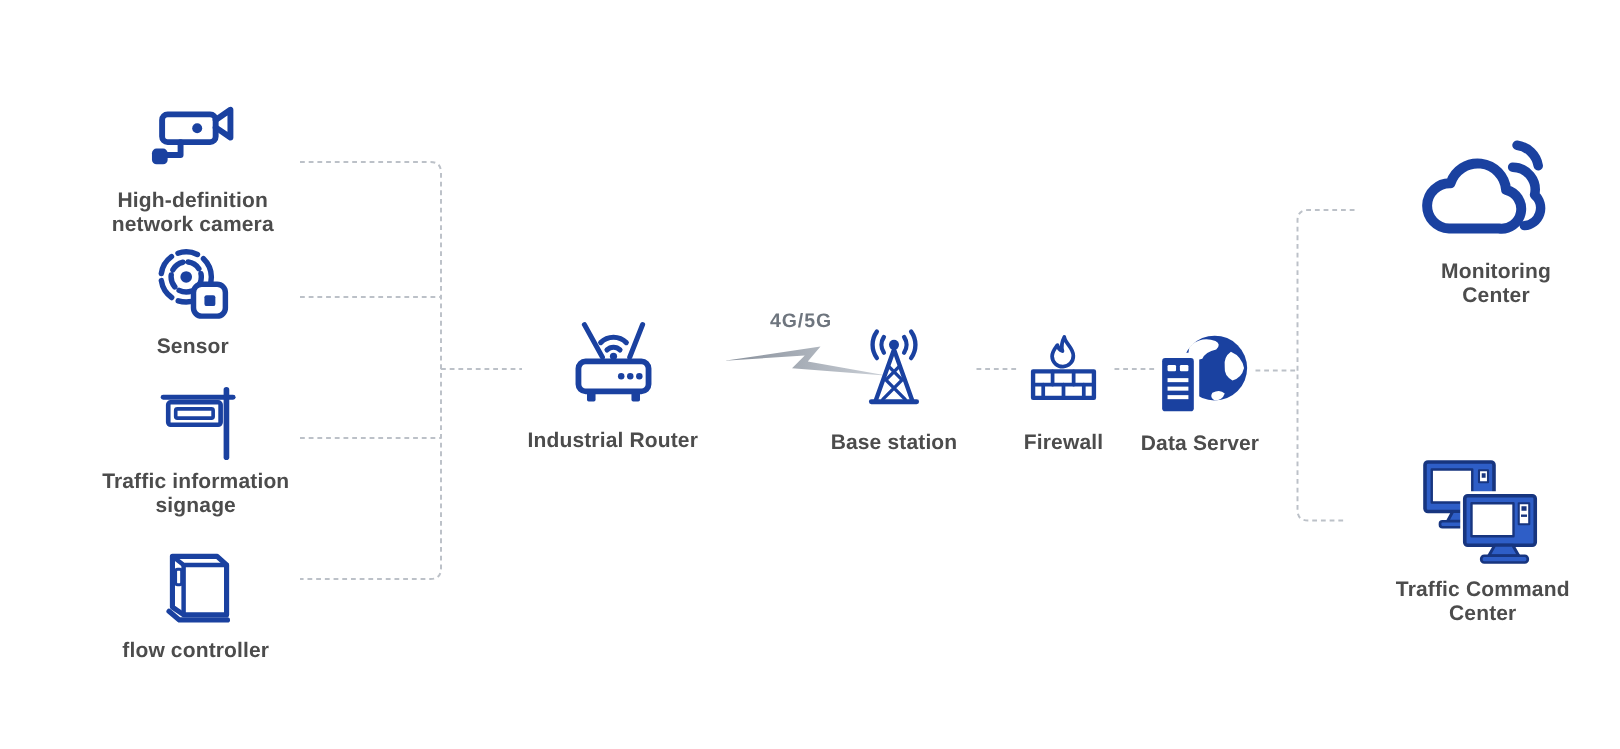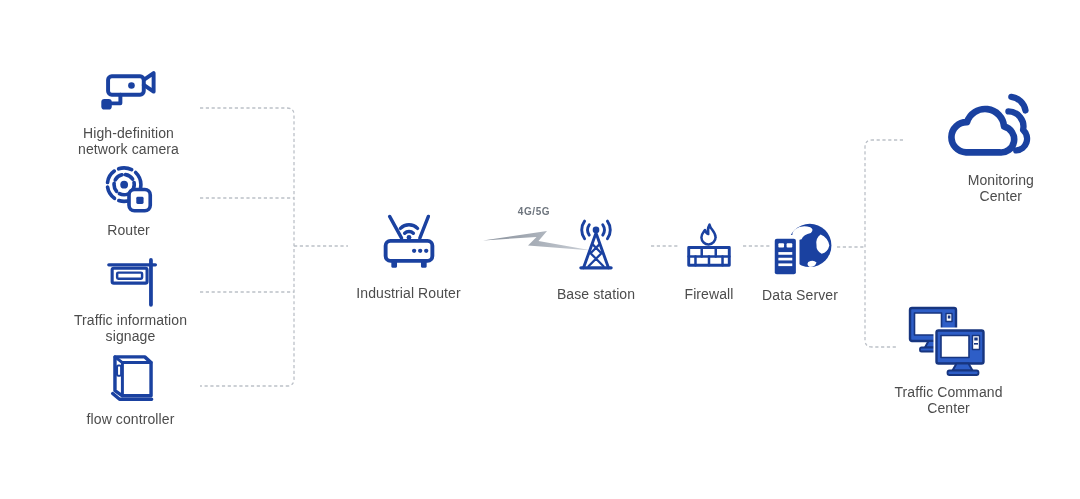--- a/index.html
+++ b/index.html
@@ -13,26 +13,26 @@
   html,body{margin:0;padding:0;background:#fff;}
   .canvas{
     position:relative;width:1080px;height:499px;background:#ffffff;overflow:hidden;
     font-family:"Liberation Sans",sans-serif;
   }
   .wires{position:absolute;left:0;top:0;pointer-events:none;}
   .wire{fill:none;stroke:var(--dash);stroke-width:1.3;stroke-dasharray:3.2 2.6;}
   .node{position:absolute;display:flex;flex-direction:column;align-items:center;color:var(--icon);}
   .node .icon svg{display:block;}
   .label{
-    white-space:pre-line;text-align:center;font-size:14px;font-weight:400;
+    white-space:pre-line;text-align:center;font-size:14px;font-weight:700;
     color:var(--text);line-height:1.15;letter-spacing:.1px;
   }
   .link-label{
     position:absolute;left:489px;top:206px;width:90px;text-align:center;
-    font-size:10px;font-weight:600;color:var(--link);letter-spacing:.6px;
+    font-size:13px;font-weight:600;color:var(--link);letter-spacing:.6px;
   }
   .s{stroke:currentColor;fill:none;stroke-linecap:round;stroke-linejoin:round;}
   .f{fill:currentColor;stroke:none;}
   .mfill{fill:var(--icon-fill);stroke:var(--icon-dark);stroke-linejoin:round;}
   .mscreen{fill:#fff;stroke:var(--icon-dark);stroke-linejoin:round;}
 </style>
 </head>
 <body>
 
 <div class="canvas">
@@ -74,37 +74,37 @@
   <div class="node" style="left:36px;top:164px;width:185px;">
     <span class="icon" style="margin-bottom:7px;">
       <svg width="54" height="51" viewBox="0 0 44 42">
         <circle class="s" cx="18" cy="17" r="13.8" stroke-width="3" stroke-dasharray="11 4"></circle>
         <circle class="s" cx="18" cy="17" r="8.3" stroke-width="3" stroke-dasharray="7 3"></circle>
         <circle class="f" cx="18" cy="17" r="3.2"></circle>
         <rect x="22" y="21" width="17.5" height="17.5" rx="4.5" fill="#fff" stroke="currentColor" stroke-width="3"></rect>
         <rect class="f" x="28" y="27" width="6" height="6" rx="1.2"></rect>
       </svg>
     </span>
-    <div class="label">Router</div>
+    <div class="label">Sensor</div>
   </div>
 
   <div class="node" style="left:38px;top:256px;width:185px;">
     <span class="icon" style="margin-bottom:5px;">
       <svg width="56" height="51" viewBox="0 0 50 46">
         <path class="s" d="M5 8 H47" stroke-width="3"></path>
         <path class="s" d="M43 3.5 V44" stroke-width="3.4"></path>
         <rect class="s" x="8" y="11" width="31.5" height="13.5" rx="1.5" stroke-width="2.8"></rect>
         <rect class="s" x="12.5" y="15" width="22.5" height="5.5" rx="1" stroke-width="2.2"></rect>
       </svg>
     </span>
     <div class="label">Traffic information
 signage</div>
   </div>
 
-  <div class="node" style="left:38px;top:350px;width:185px;align-items:center;">
+  <div class="node" style="left:38px;top:364px;width:185px;align-items:center;">
     <span class="icon" style="margin-bottom:6px;">
       <svg width="60" height="55" viewBox="0 0 52 48">
         <path class="s" d="M12 6 H38 L43.5 11 V40 H18.5 L12 35.5 Z" stroke-width="3"></path>
         <path class="s" d="M12 6 L18.5 11 H43.5" stroke-width="2.6"></path>
         <path class="s" d="M18.5 11 V40" stroke-width="2.6"></path>
         <rect class="s" x="13.8" y="13.5" width="3.6" height="9" rx="1.2" stroke-width="1.8"></rect>
         <path class="s" d="M10 38 L16 43 H44" stroke-width="3"></path>
       </svg>
     </span>
     <div class="label">flow controller</div>
@@ -181,21 +181,21 @@
       <svg width="94" height="76" viewBox="0 0 96 78">
         <path class="s" d="M73 7 a17 17 0 0 1 14.5 14" stroke-width="6.5"></path>
         <path class="s" d="M70 22 a15.5 15.5 0 0 1 15 19 a12 12 0 0 1 -7 21" stroke-width="6.5"></path>
         <path d="M26.5 64 h34 a13.5 13.5 0 0 0 5 -26.5 a19.5 19.5 0 0 0 -38 -4.5 a15.5 15.5 0 0 0 -1 31 z" fill="#fff" stroke="currentColor" stroke-width="6.8" stroke-linejoin="round"></path>
       </svg>
     </span>
     <div class="label">Monitoring
 Center</div>
   </div>
 
-  <div class="node" style="left:856px;top:302px;width:185px;">
+  <div class="node" style="left:896px;top:302px;width:185px;">
     <span class="icon" style="margin-bottom:2px;">
       <svg width="88" height="80" viewBox="0 0 88 80">
         <rect class="mfill" x="5" y="6" width="46" height="33" rx="2" stroke-width="2.4"></rect>
         <rect class="mscreen" x="9.5" y="11" width="27" height="22" stroke-width="1.6"></rect>
         <rect class="mscreen" x="41" y="11.5" width="6" height="8" stroke-width="1.4"></rect>
         <rect x="42.8" y="13.5" width="2.6" height="3" fill="var(--icon-dark)"></rect>
         <path class="mfill" d="M23.5 39 l-3.5 6.5 h17 l-3.5 -6.5 z" stroke-width="2"></path>
         <rect class="mfill" x="15" y="45.5" width="26" height="4" rx="1.6" stroke-width="1.8"></rect>
         <rect x="28.5" y="25.5" width="53" height="39" rx="3" fill="#fff"></rect>
         <rect class="mfill" x="31.5" y="28.5" width="47" height="33" rx="2" stroke-width="2.4"></rect>

